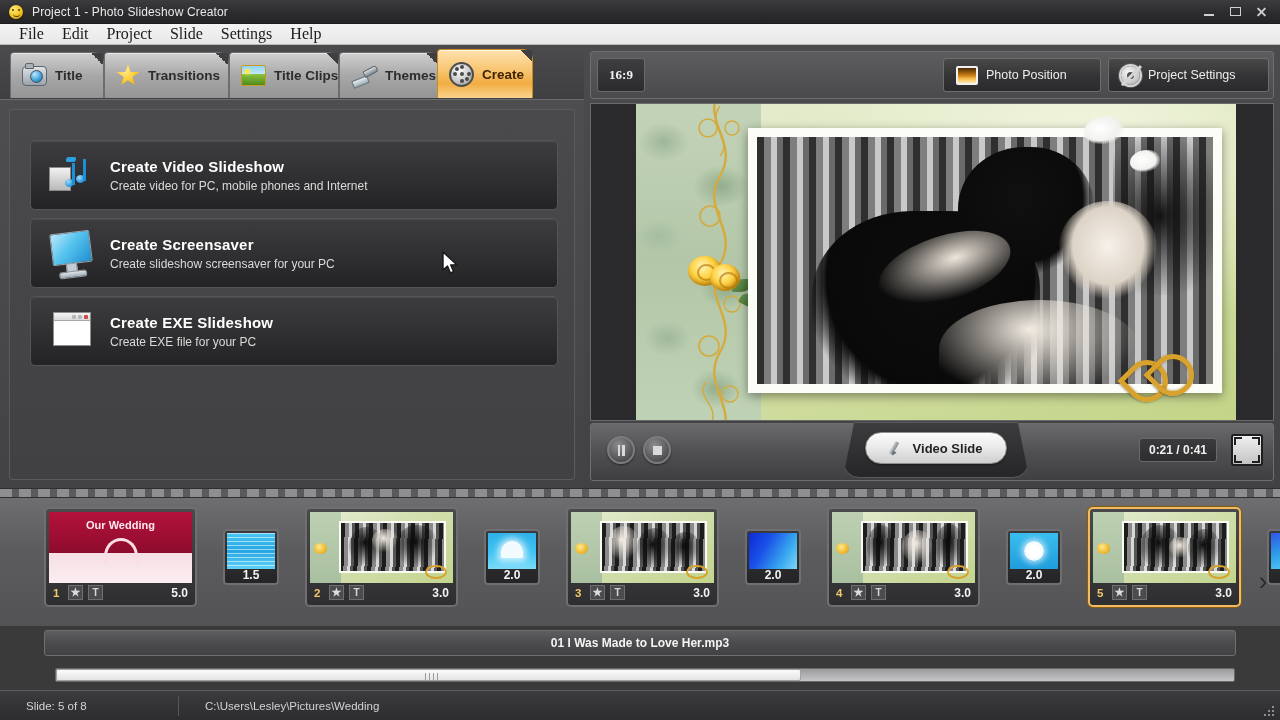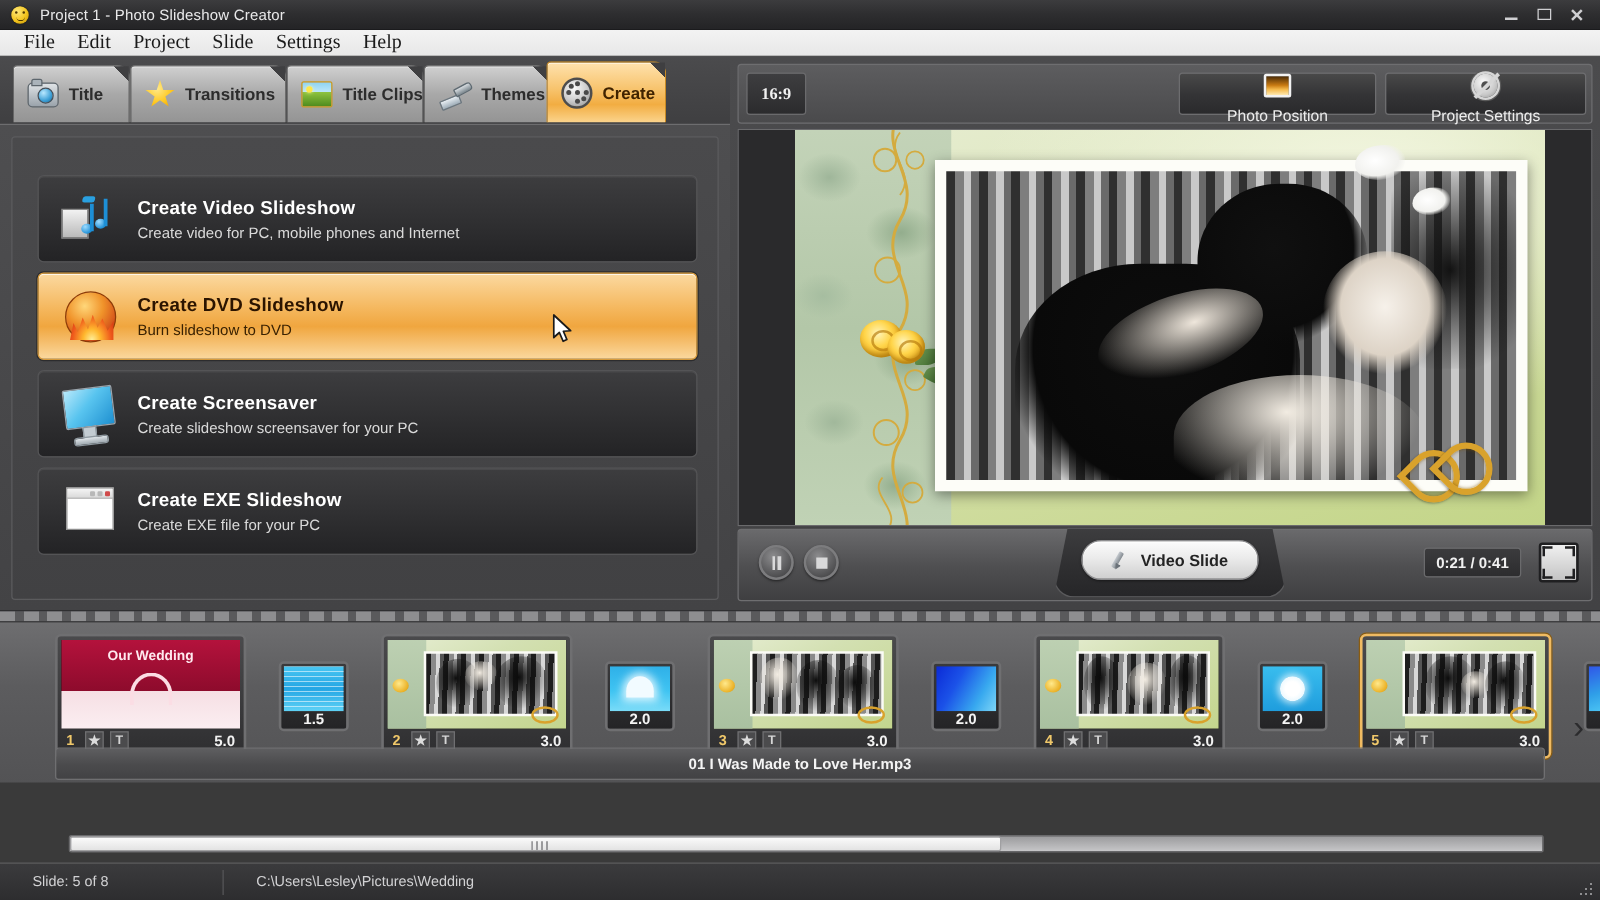--- a/index.html
+++ b/index.html
@@ -243,21 +243,21 @@
     background: linear-gradient(180deg,#3e3e40,#2b2b2d);
     border:1px solid #6a6a6c; border-radius:3px;
     display:flex; align-items:center; justify-content:center;
     color:#f2f2f2; font-size:13px; font-weight:bold;font-family:Liberation Serif, serif;
   }
   .tb-action {
     position:absolute; top:6px; height:34px;
     background: linear-gradient(180deg,#494949 0%,#343436 52%,#2a2a2c 100%);
     border:1px solid #6d6d6f; border-radius:3px;
     display:flex; align-items:center; gap:8px; padding:0 12px;
-    color:#ededed; font-size:12.5px;flex-direction:column;
+    color:#ededed; font-size:12.5px;
   }
   .ic-photopos {
     width:22px; height:19px; border:2px solid #f2f2f2; border-radius:2px;
     background: linear-gradient(180deg,#4a2b06 0%,#c87a12 48%,#f4b94b 70%,#ffe9b0 100%);
     flex:none;
   }
   .ic-gear {
     width:19px; height:19px; border-radius:50%; flex:none; position:relative;
     background: radial-gradient(circle at 40% 35%, #fafafa 0%, #c9c9c9 60%, #8e8e8e 100%);
     box-shadow: 0 0 0 2px #d6d6d6, 0 0 0 3px #5a5a5a;
@@ -553,21 +553,21 @@
     width:100%; height:100%;
     background: linear-gradient(160deg,#2f56e8 0%,#2f9fe8 45%,#4ec8f5 78%,#2c63e4 100%);
   }
   .strip-arrow {
     position:absolute; right:6px; top:66px; width:22px; height:34px;
     display:flex; align-items:center; justify-content:center; color:#2b2b2d; font-size:26px;
   }
 
   
   .audiobar {
-    position:absolute; left:44px; top:598px; width:1192px; height:26px;
+    position:absolute; left:44px; top:630px; width:1192px; height:26px;
     background: linear-gradient(180deg,#5e5e60 0%,#4b4b4d 52%,#424244 100%);
     border:1px solid #6f6f71; border-radius:3px;
     display:flex; align-items:center; justify-content:center;
     color:#f4f4f4; font-size:12px; font-weight:bold;
   }
   .hscroll {
     position:absolute; left:55px; top:668px; width:1180px; height:14px;
     background: linear-gradient(180deg,#9a9a9c,#c6c6c8);
     border:1px solid #6a6a6c; border-radius:2px;
   }
@@ -663,29 +663,20 @@
               <span class="note2"></span>
             <span class="stem1"></span>
               <span class="stem2"></span>
           </span>
           <span class="ci-text">
             <span class="ci-title" style="display:block">Create Video Slideshow</span>
             <span class="ci-sub" style="display:block">Create video for PC, mobile phones and Internet</span>
           </span>
         </div>
 
-        <div class="create-item selected">
-          <span class="ci-icon">
-              <span class="icn-dvd"></span>
-            </span>
-          <span class="ci-text">
-            <span class="ci-title" style="display:block">Create DVD Slideshow</span>
-            <span class="ci-sub" style="display:block">Burn slideshow to DVD</span>
-          </span>
-        </div>
 
         <div class="create-item">
           <span class="ci-icon">
               <span class="icn-saver"></span>
             </span>
           <span class="ci-text">
             <span class="ci-title" style="display:block">Create Screensaver</span>
             <span class="ci-sub" style="display:block">Create slideshow screensaver for your PC</span>
           </span>
         </div>

